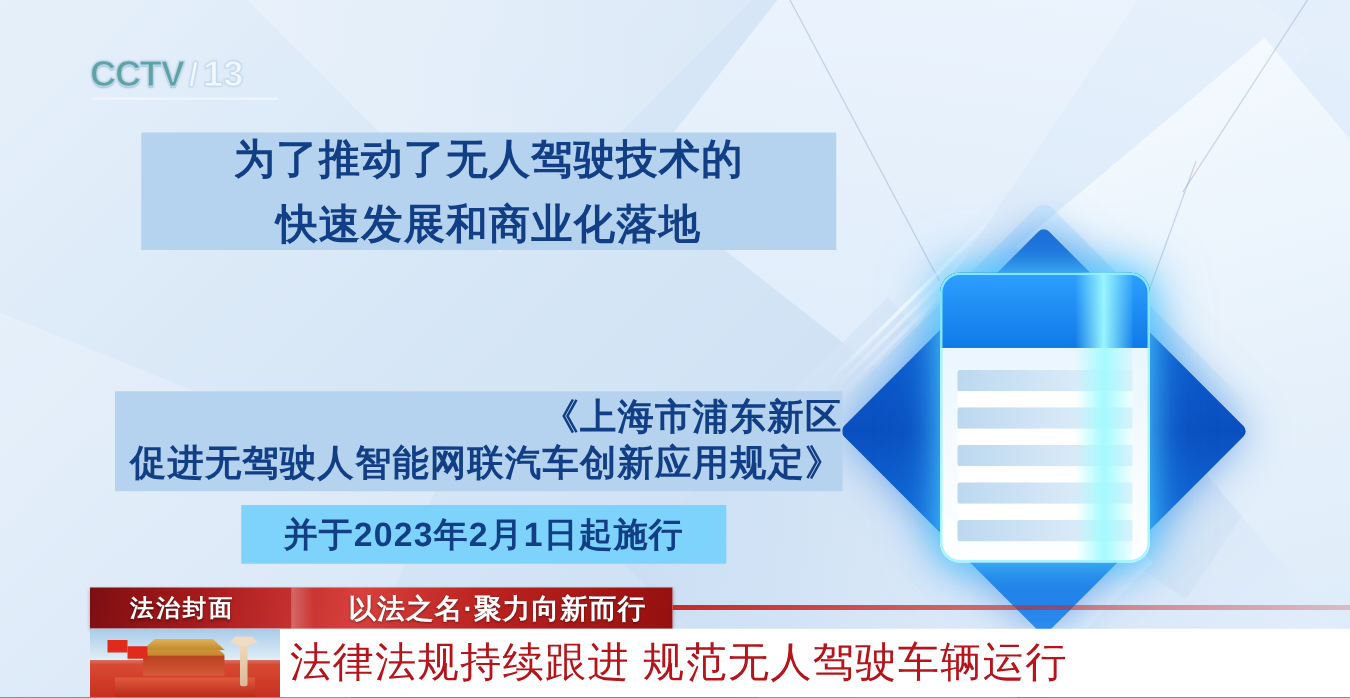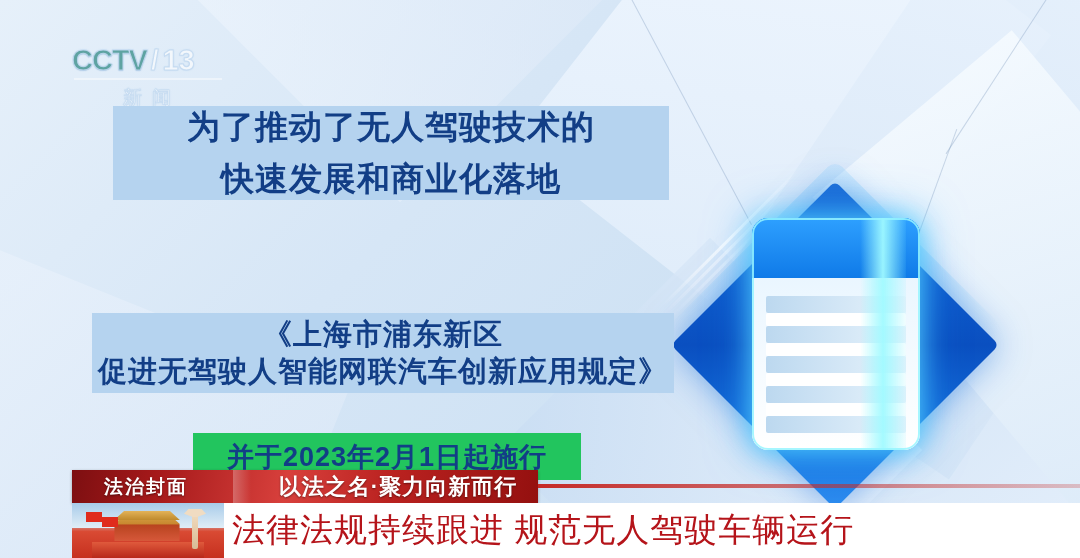--- a/index.html
+++ b/index.html
@@ -58,37 +58,37 @@
   .doc-sheen{position:absolute;left:108px;top:-12px;width:46px;height:268px;
     background:linear-gradient(90deg,rgba(130,240,255,.0),rgba(160,250,255,.95),rgba(120,235,255,.1));
     border-radius:10px;filter:blur(.4px);}
   .doc-edge{position:absolute;left:0;top:0;width:100%;height:100%;border-radius:16px;
     border:2px solid rgba(150,245,255,.85);}
 
   
   .hl{position:absolute;}
   .box-lightblue{background:#b5d3ef;}
   .box-navy{background:#10478f;}
-  .box-white{background:#22c55e;margin-top:29px;}
+  .box-white{background:#7dd3fc;}
 
   .t-dark{color:#123e86;font-weight:bold;letter-spacing:1px;}
   .t-white{color:#ffffff;font-weight:bold;letter-spacing:1px;}
 
   .block1{left:113px;top:106px;width:556px;height:94px;display:flex;flex-direction:column;
     align-items:center;justify-content:center;gap:12px;}
   .block1 .ln{font-size:33px;line-height:40px;}
 
   .dateline{position:absolute;left:113px;top:210px;width:556px;text-align:center;
     font-size:31px;line-height:40px;}
 
   .block2{left:172px;top:272px;width:430px;height:40px;display:flex;align-items:center;justify-content:center;}
   .block2 .ln{font-size:27px;line-height:32px;}
 
   .block3{left:92px;top:313px;width:582px;height:80px;display:flex;flex-direction:column;
-    align-items:center;justify-content:center;}
+    align-items:flex-end;justify-content:center;}
   .block3 .ln{font-size:29px;line-height:37px;}
 
   .block4{left:193px;top:404px;width:388px;height:47px;display:flex;align-items:center;justify-content:center;}
   .block4 .ln{font-size:27px;line-height:32px;}
 
   
   .redbar{position:absolute;left:72px;top:470px;width:466px;height:33px;
     background:linear-gradient(100deg,#7d0f11 0%,#a5191a 18%,#d8403c 46%,#ba2220 68%,#94100f 100%);
     display:flex;align-items:center;box-shadow:0 1px 3px rgba(0,0,0,.3);gap:13px;}
   .redbar .seg1{width:148px;text-align:center;color:#fff;font-size:19px;font-weight:bold;letter-spacing:2px;
@@ -178,21 +178,20 @@
     </div>
   </div>
 
   <div class="logo">
     <div class="logo-main">
       <span class="logo-text">CCTV</span>
       <span class="logo-slash">/</span>
       <span class="logo-num">13</span>
     </div>
     <div class="logo-rule"></div>
-    <div class="logo-sub">新闻</div>
   </div>
 
   <div class="hl box-lightblue block1">
     <div class="ln t-dark">为了推动了无人驾驶技术的</div>
     <div class="ln t-dark">快速发展和商业化落地</div>
   </div>
 
 
 
   <div class="hl box-lightblue block3">

